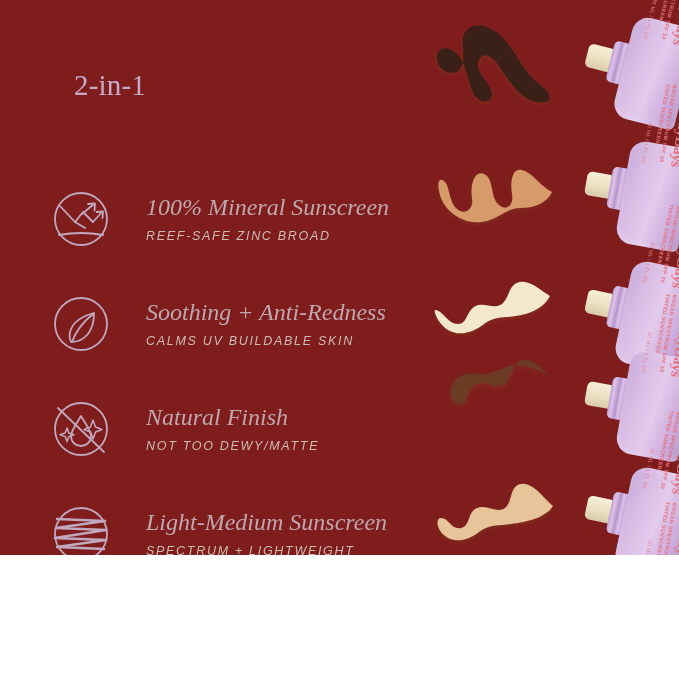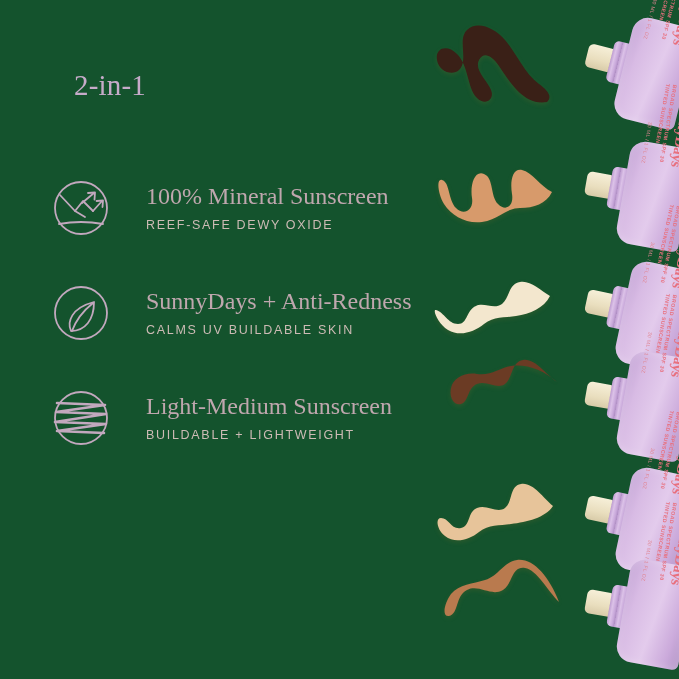--- a/index.html
+++ b/index.html
@@ -9,22 +9,22 @@
   }
   body {
     width: 679px;
     height: 679px;
     overflow: hidden;
     font-family: "Liberation Sans", sans-serif;
   }
   #poster {
     position: relative;
     width: 679px;
-    height: 679px;
-    background: #14532d;
+    height: 555px;
+    background: #7f1d1d;
     overflow: hidden;
   }
 
   
   .headline {
     position: absolute;
     left: 74px;
     top: 68px;
     width: 430px;
   }
@@ -41,22 +41,23 @@
     line-height: 40px;
     color: #C6ABC9;
     letter-spacing: 0.2px;
     white-space: nowrap;
   }
 
   
   .features {
     position: absolute;
     left: 52px;
-    top: 179px;
+    top: 190px;
     width: 430px;
+    font-style: italic;
   }
   .feature {
     position: relative;
     height: 105px;
   }
   .feature-icon {
     position: absolute;
     left: 0;
     top: 0;
     width: 58px;
@@ -215,49 +216,64 @@
           <path d="M8 16 L23 32 L31 22 L41 32" fill="none" stroke="#C2A8BE" stroke-width="1.8" stroke-linecap="round" stroke-linejoin="round"></path>
           <path d="M23 32 L33 38" fill="none" stroke="#C2A8BE" stroke-width="1.8" stroke-linecap="round"></path>
           <path d="M30 24 L42 14" fill="none" stroke="#C2A8BE" stroke-width="1.8" stroke-linecap="round"></path>
           <path d="M36 14 L43 13.5 L42.5 20.5" fill="none" stroke="#C2A8BE" stroke-width="1.8" stroke-linecap="round" stroke-linejoin="round"></path>
           <path d="M41 32 L50 22" fill="none" stroke="#C2A8BE" stroke-width="1.8" stroke-linecap="round"></path>
           <path d="M44.5 22 L51 21.5 L50.5 28" fill="none" stroke="#C2A8BE" stroke-width="1.8" stroke-linecap="round" stroke-linejoin="round"></path>
         </svg>
       </div>
       <div class="feature-text">
         <div class="feature-title">100% Mineral Sunscreen</div>
-        <div class="feature-sub">REEF-SAFE DEWY OXIDE</div>
+        <div class="feature-sub">REEF-SAFE ZINC BROAD</div>
       </div>
     </div>
 
     <div class="feature">
       <div class="feature-icon">
         <svg viewBox="0 0 58 58">
           <circle cx="29" cy="29" r="26" fill="none" stroke="#C2A8BE" stroke-width="1.8"></circle>
           <path d="M42 18 C42 36 33 47 19 47 C15 38 19 24 42 18 Z" fill="none" stroke="#C2A8BE" stroke-width="1.8" stroke-linejoin="round"></path>
           <path d="M41 19 C31 27 24 36 20 47" fill="none" stroke="#C2A8BE" stroke-width="1.8" stroke-linecap="round"></path>
         </svg>
       </div>
       <div class="feature-text">
-        <div class="feature-title">SunnyDays + Anti-Redness</div>
+        <div class="feature-title">Soothing + Anti-Redness</div>
         <div class="feature-sub">CALMS UV BUILDABLE SKIN</div>
       </div>
     </div>
 
+    <div class="feature">
+      <div class="feature-icon">
+        <svg viewBox="0 0 58 58">
+          <circle cx="29" cy="29" r="26" fill="none" stroke="#C2A8BE" stroke-width="1.8"></circle>
+          <path d="M29 16 C23 26 19 31 19 36 C19 42 23.5 46 29 46 C34.5 46 39 42 39 36 C39 31 35 26 29 16 Z" fill="none" stroke="#C2A8BE" stroke-width="1.8" stroke-linejoin="round"></path>
+          <path d="M41 20 L43.5 27 L50 29.5 L43.5 32 L41 39 L38.5 32 L32 29.5 L38.5 27 Z" fill="none" stroke="#C2A8BE" stroke-width="1.5" stroke-linejoin="round"></path>
+          <path d="M15 28 L16.8 33 L22 34.8 L16.8 36.6 L15 41.5 L13.2 36.6 L8 34.8 L13.2 33 Z" fill="none" stroke="#C2A8BE" stroke-width="1.5" stroke-linejoin="round"></path>
+          <path d="M6 8 L52 52" fill="none" stroke="#C2A8BE" stroke-width="1.8" stroke-linecap="round"></path>
+        </svg>
+      </div>
+      <div class="feature-text">
+        <div class="feature-title">Natural Finish</div>
+        <div class="feature-sub">NOT TOO DEWY/MATTE</div>
+      </div>
+    </div>
 
     <div class="feature">
       <div class="feature-icon">
         <svg viewBox="0 0 58 58">
           <circle cx="29" cy="29" r="26" fill="none" stroke="#C2A8BE" stroke-width="1.8"></circle>
           <path d="M5 14 L53 16 L4 23 L54 25 L3 33 L54 35 L5 42 L52 44" fill="none" stroke="#C2A8BE" stroke-width="2.6" stroke-linecap="round" stroke-linejoin="round"></path>
         </svg>
       </div>
       <div class="feature-text">
         <div class="feature-title">Light-Medium Sunscreen</div>
-        <div class="feature-sub">BUILDABLE + LIGHTWEIGHT</div>
+        <div class="feature-sub">SPECTRUM + LIGHTWEIGHT</div>
       </div>
     </div>
 
   </div>
 
   <div class="products">
 
     <div class="product-unit" style="top:18px;">
       <div class="swatch" style="right:120px; top:-4px;">
         <svg width="130" height="100" viewBox="0 0 130 100">

